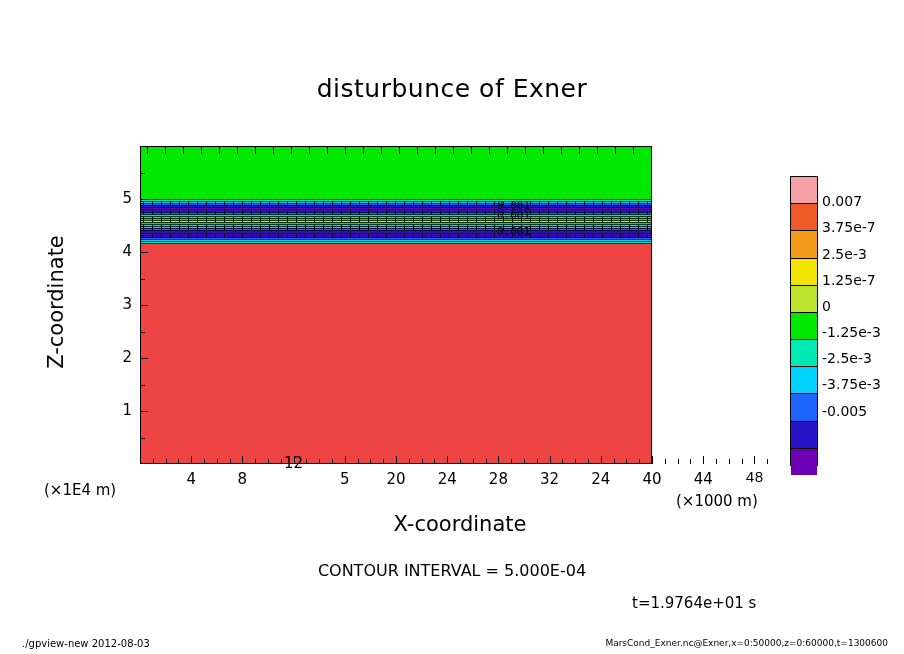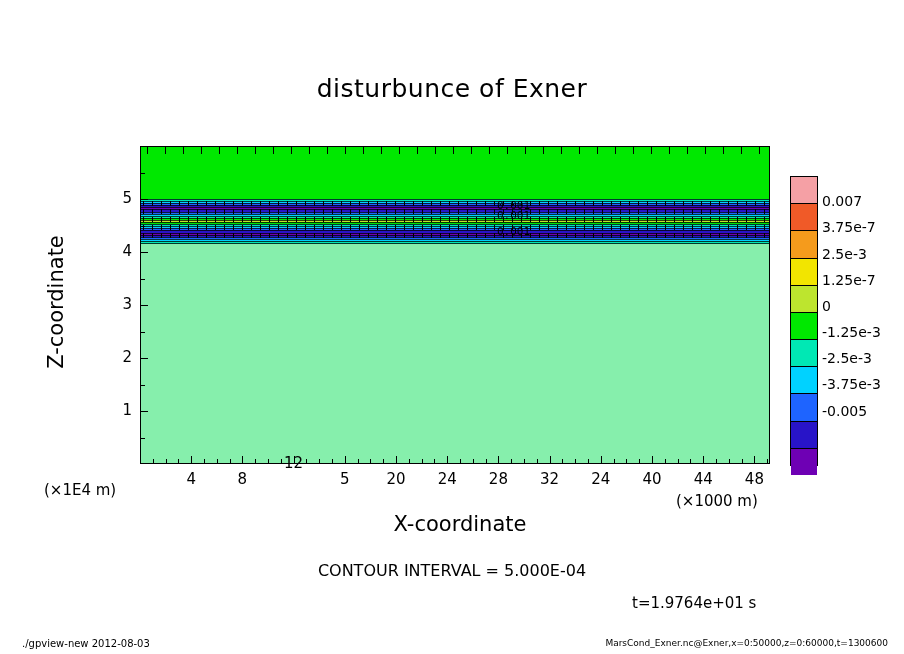--- a/index.html
+++ b/index.html
@@ -21,24 +21,24 @@
   #chart-title {
     left: 0; top: 74px; width: 904px;
     text-align: center;
     font-size: 25px;
     letter-spacing: 0.5px;
   }
 
   
   #plot-frame {
     left: 140px; top: 146px;
-    width: 630px; height: 318px;
+    width: 512px; height: 318px;
     border: 1.5px solid #000;
     box-sizing: border-box;
-    background: #86efac;
+    background: #ef4444;
     overflow: hidden;
   }
   
   .band {
     position: absolute;
     left: 0; width: 100%;
   }
   #band-green { top: 0; height: 92px; background: #00e800; }
   #band-stripes { top: 52px; height: 44px; }
 
@@ -613,21 +613,21 @@
     <div class="xticklabel" style="left: 478.4px; top: 470px;">28</div>
     <div class="xtick" style="left: 549.6px; top: 456px; height: 8px;"></div>
     <div class="xticklabel" style="left: 529.6px; top: 470px;">32</div>
     <div class="xtick" style="left: 600.8px; top: 456px; height: 8px;"></div>
     <div class="xticklabel" style="left: 580.8px; top: 470px;">24</div>
     <div class="xtick" style="left: 652px; top: 456px; height: 8px;"></div>
     <div class="xticklabel" style="left: 632px; top: 470px;">40</div>
     <div class="xtick" style="left: 703.2px; top: 456px; height: 8px;"></div>
     <div class="xticklabel" style="left: 683.2px; top: 470px;">44</div>
     <div class="xtick" style="left: 754.4px; top: 456px; height: 8px;"></div>
-    <div class="xticklabel" style="left: 734.4px; top: 470px;">48</div>
+    <div class="xticklabel" style="left: 734.4px; top: 470px; font-family: Liberation Mono, monospace;">48</div>
     <div class="xtick" style="left: 152.8px; top: 459px; height: 5px;"></div>
     <div class="xtick" style="left: 165.6px; top: 459px; height: 5px;"></div>
     <div class="xtick" style="left: 178.4px; top: 459px; height: 5px;"></div>
     <div class="xtick" style="left: 204px; top: 459px; height: 5px;"></div>
     <div class="xtick" style="left: 216.8px; top: 459px; height: 5px;"></div>
     <div class="xtick" style="left: 229.6px; top: 459px; height: 5px;"></div>
     <div class="xtick" style="left: 255.2px; top: 459px; height: 5px;"></div>
     <div class="xtick" style="left: 268px; top: 459px; height: 5px;"></div>
     <div class="xtick" style="left: 280.8px; top: 459px; height: 5px;"></div>
     <div class="xtick" style="left: 306.4px; top: 459px; height: 5px;"></div>

